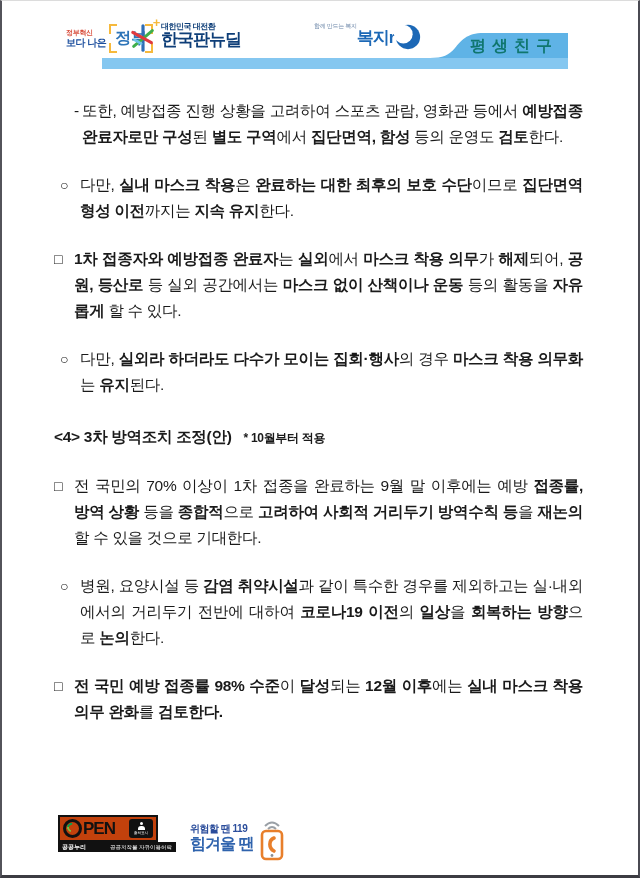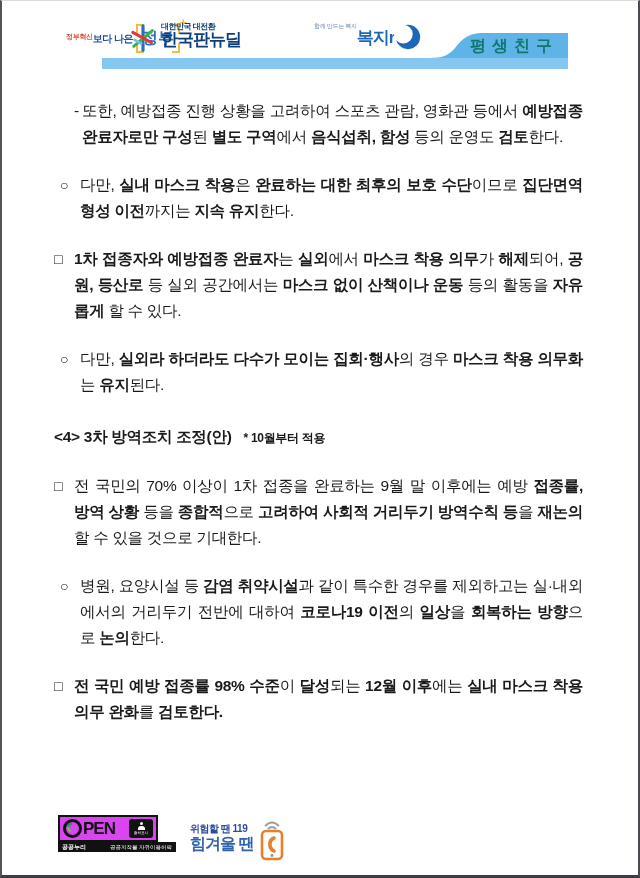--- a/index.html
+++ b/index.html
@@ -12,21 +12,21 @@
   }
   
   .hdr{position:absolute;top:0;left:0;width:100%;height:72px;}
   .ribbon-svg{position:absolute;top:0;left:0;}
   .ribbon-label{
     position:absolute;left:452px;top:35px;width:114px;text-align:center;
     color:#0f766e;font-size:16px;font-weight:bold;letter-spacing:6px;text-indent:6px;
   }
   .logo-row{position:absolute;top:22px;left:0;width:100%;height:36px;}
   .gov-logo{position:absolute;left:64px;top:3px;display:flex;align-items:center;gap:3px;}
-  .gov-col{display:flex;line-height:1.1;}
+  .gov-col{display:flex;flex-direction:column;line-height:1.1;}
   .gov-top{font-size:7px;font-weight:bold;color:#d9503f;letter-spacing:-0.3px;}
   .gov-mid{font-size:10px;font-weight:bold;color:#1d4f9e;letter-spacing:-0.5px;}
   .gov-bracket{position:relative;padding:2px 6px;}
   .gov-word{font-size:16px;font-weight:bold;color:#2d74b8;}
   .bk{position:absolute;width:6px;height:8px;}
   .bk.tl{left:0;top:-2px;border-left:2.5px solid #f6b93c;border-top:2.5px solid #f6b93c;}
   .bk.bl{left:0;bottom:-2px;border-left:2.5px solid #f6b93c;border-bottom:2.5px solid #f6b93c;}
   .bk.tr{right:0;top:-2px;border-right:2.5px solid #f6b93c;border-top:2.5px solid #f6b93c;}
   .bk.br{right:0;bottom:-2px;border-right:2.5px solid #f6b93c;border-bottom:2.5px solid #f6b93c;}
   .gov-plus{position:absolute;right:-7px;top:-11px;color:#f6b93c;font-weight:900;font-size:13px;}
@@ -52,21 +52,21 @@
   .p-circle .marker{left:6px;font-size:14px;}
   .p-dash{padding-left:28px;}
   .p-dash .marker{left:20px;}
   .seg-b{font-weight:bold;}
   .heading{margin:26px 0 22px 0;font-weight:bold;text-align:left;}
   .heading .note{font-size:12px;margin-left:12px;}
   
   .ftr{position:absolute;left:56px;top:814px;height:50px;display:flex;align-items:flex-start;}
   .open-wrap{display:flex;flex-direction:column;width:118px;}
   .open-box{
-    box-sizing:border-box;width:100px;height:27px;border:2.5px solid #111;background:#d946ef;
+    box-sizing:border-box;width:100px;height:27px;border:2.5px solid #111;background:#c2410c;
     display:flex;align-items:center;justify-content:space-between;padding:0 3px;
   }
   .open-word{display:flex;align-items:center;font-weight:900;font-size:17px;color:#111;letter-spacing:-1px;}
   .open-o{position:relative;width:13px;height:13px;border:3px solid #111;border-radius:50%;margin-right:1px;box-sizing:content-box;}
   .open-o::before{
     content:'';position:absolute;left:1px;top:1px;width:9px;height:9px;border-radius:50%;
     border:2px solid transparent;border-top-color:#00a551;border-left-color:#7dc243;transform:rotate(-35deg);box-sizing:border-box;
   }
   .open-badge{
     width:24px;height:19px;background:#111;border-radius:3px;
@@ -138,21 +138,21 @@
             <circle cx="15" cy="15" r="13" fill="#1c68b6"></circle>
             <circle cx="10" cy="12" r="10" fill="#ffffff"></circle>
           </svg>
         </div>
       </div>
 
     </div>
   </div>
 
   <div class="doc" id="doc-body">
-      <div class="para p-dash"><span class="marker">-</span><span class="seg-r">또한, 예방접종 진행 상황을 고려하여 스포츠 관람, 영화관 등에서 </span><span class="seg-b">예방접종 완료자로만 구성</span><span class="seg-r">된 </span><span class="seg-b">별도 구역</span><span class="seg-r">에서 </span><span class="seg-b">음식섭취, 함성</span><span class="seg-r"> 등의 운영도 </span><span class="seg-b">검토</span><span class="seg-r">한다.</span></div>
+      <div class="para p-dash"><span class="marker">-</span><span class="seg-r">또한, 예방접종 진행 상황을 고려하여 스포츠 관람, 영화관 등에서 </span><span class="seg-b">예방접종 완료자로만 구성</span><span class="seg-r">된 </span><span class="seg-b">별도 구역</span><span class="seg-r">에서 </span><span class="seg-b">집단면역, 함성</span><span class="seg-r"> 등의 운영도 </span><span class="seg-b">검토</span><span class="seg-r">한다.</span></div>
       <div class="para p-circle"><span class="marker">○</span><span class="seg-r">다만, </span><span class="seg-b">실내 마스크 착용</span><span class="seg-r">은 </span><span class="seg-b">완료하는 대한 최후의 보호 수단</span><span class="seg-r">이므로 </span><span class="seg-b">집단면역 형성 이전</span><span class="seg-r">까지는 </span><span class="seg-b">지속 유지</span><span class="seg-r">한다.</span></div>
       <div class="para p-square"><span class="marker">□</span><span class="seg-b">1차 접종자와 예방접종 완료자</span><span class="seg-r">는 </span><span class="seg-b">실외</span><span class="seg-r">에서 </span><span class="seg-b">마스크 착용 의무</span><span class="seg-r">가 </span><span class="seg-b">해제</span><span class="seg-r">되어, </span><span class="seg-b">공원, 등산로</span><span class="seg-r"> 등 실외 공간에서는 </span><span class="seg-b">마스크 없이 산책이나 운동</span><span class="seg-r"> 등의 활동을 </span><span class="seg-b">자유롭게</span><span class="seg-r"> 할 수 있다.</span></div>
       <div class="para p-circle"><span class="marker">○</span><span class="seg-r">다만, </span><span class="seg-b">실외라 하더라도 다수가 모이는 집회·행사</span><span class="seg-r">의 경우 </span><span class="seg-b">마스크 착용 의무화</span><span class="seg-r">는 </span><span class="seg-b">유지</span><span class="seg-r">된다.</span></div>
       <div class="heading"><span>&lt;4&gt; 3차 방역조치 조정(안)</span><span class="note">* 10월부터 적용</span></div>
       <div class="para p-square"><span class="marker">□</span><span class="seg-r">전 국민의 70% 이상이 1차 접종을 완료하는 9월 말 이후에는 예방 </span><span class="seg-b">접종률, 방역 상황</span><span class="seg-r"> 등을 </span><span class="seg-b">종합적</span><span class="seg-r">으로 </span><span class="seg-b">고려하여 사회적 거리두기 방역수칙 등</span><span class="seg-r">을 </span><span class="seg-b">재논의</span><span class="seg-r"> 할 수 있을 것으로 기대한다.</span></div>
       <div class="para p-circle"><span class="marker">○</span><span class="seg-r">병원, 요양시설 등 </span><span class="seg-b">감염 취약시설</span><span class="seg-r">과 같이 특수한 경우를 제외하고는 실·내외에서의 거리두기 전반에 대하여 </span><span class="seg-b">코로나19 이전</span><span class="seg-r">의 </span><span class="seg-b">일상</span><span class="seg-r">을 </span><span class="seg-b">회복하는 방향</span><span class="seg-r">으로 </span><span class="seg-b">논의</span><span class="seg-r">한다.</span></div>
       <div class="para p-square"><span class="marker">□</span><span class="seg-b">전 국민 예방 접종률 98% 수준</span><span class="seg-r">이 </span><span class="seg-b">달성</span><span class="seg-r">되는 </span><span class="seg-b">12월 이후</span><span class="seg-r">에는 </span><span class="seg-b">실내 마스크 착용 의무 완화</span><span class="seg-r">를 </span><span class="seg-b">검토한다.</span></div>
     </div>
 
   <div class="ftr">

